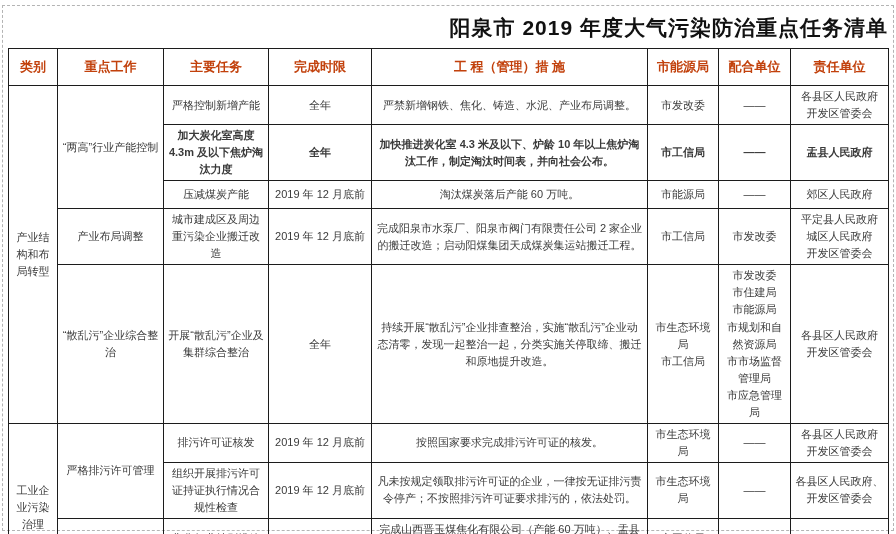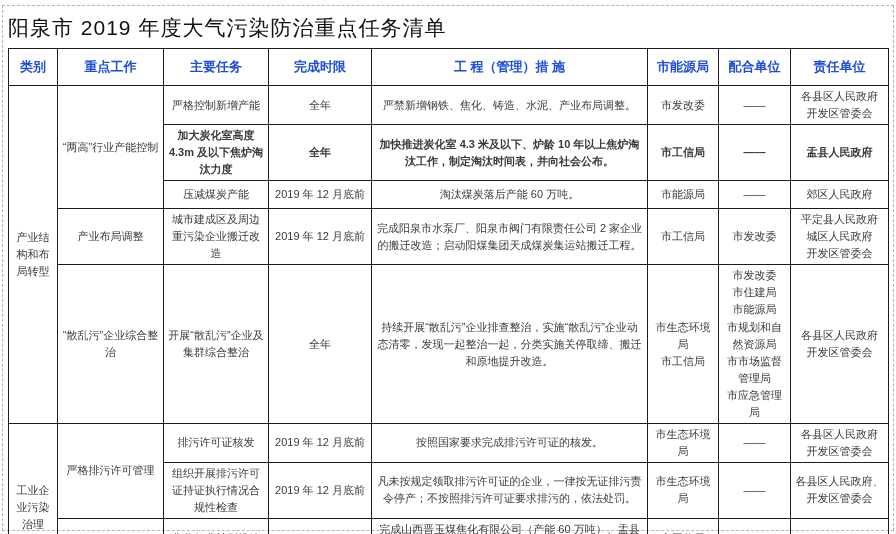--- a/index.html
+++ b/index.html
@@ -12,43 +12,43 @@
     overflow:hidden;
   }
   .clip-frame{
     position:absolute;top:5px;left:2px;right:2px;bottom:3px;
     border:1px dashed #b4b4b4;
     pointer-events:none;
   }
   .content{position:absolute;top:8px;left:8px;width:880px;}
   .title{
     height:40px;line-height:40px;
-    text-align:left;
-    font-size:21px;font-weight:normal;color:#111;
+    text-align:right;
+    font-size:21px;font-weight:bold;color:#111;
     letter-spacing:1px;
   }
   table.task-table{
     border-collapse:collapse;
     table-layout:fixed;
     width:880px;
   }
   table.task-table th, table.task-table td{
     border:1px solid #1c1c1c;
     text-align:center;
     vertical-align:middle;
     font-size:11px;
     line-height:1.55;
     color:#3a3a3a;
     padding:2px 4px;
     white-space:pre-line;
     word-break:break-word;
     overflow:hidden;
   }
   table.task-table th{
-    font-size:13px;font-weight:bold;color:#1d4ed8;
+    font-size:13px;font-weight:bold;color:#c2410c;
     padding:2px 2px;white-space:normal;
   }
   td.measures{
     text-align:left;
     padding:2px 7px;
   }
   td.cat{
     padding:2px 5px;
     word-break:break-all;
   }

